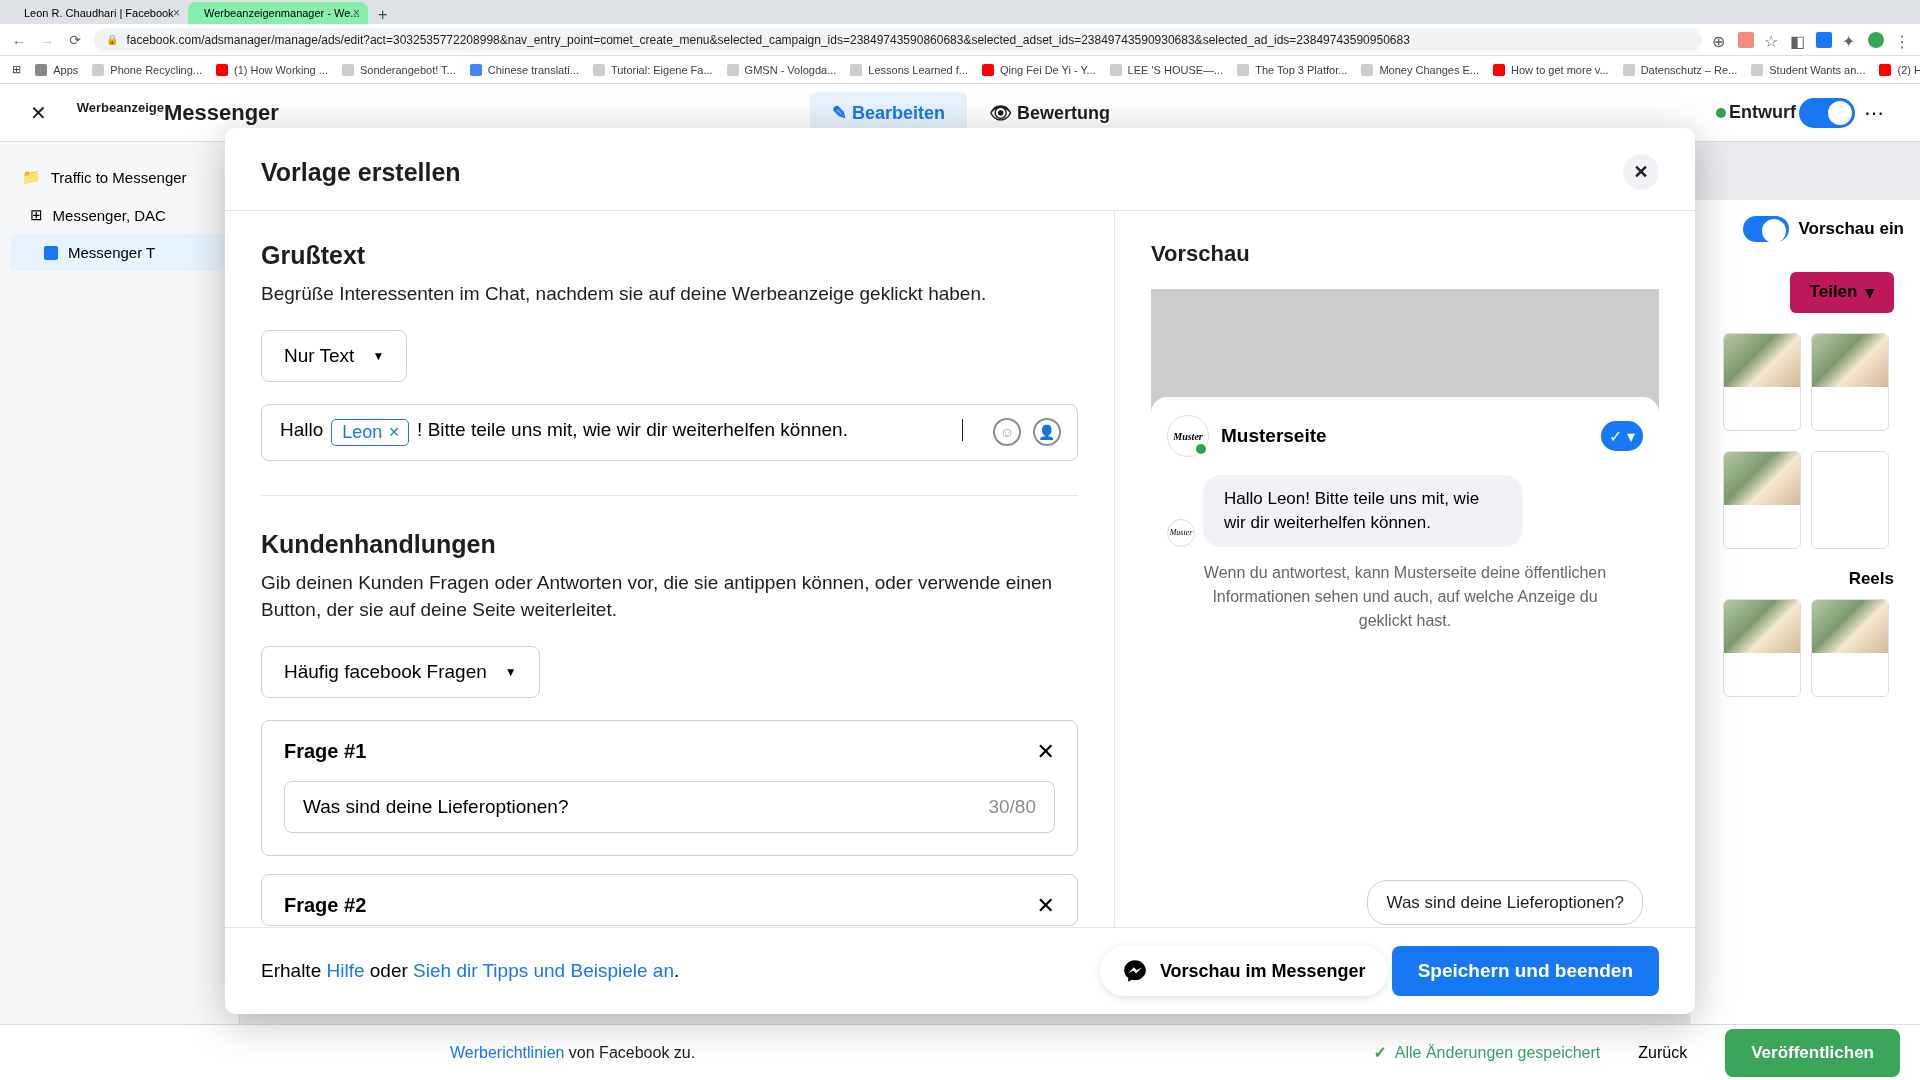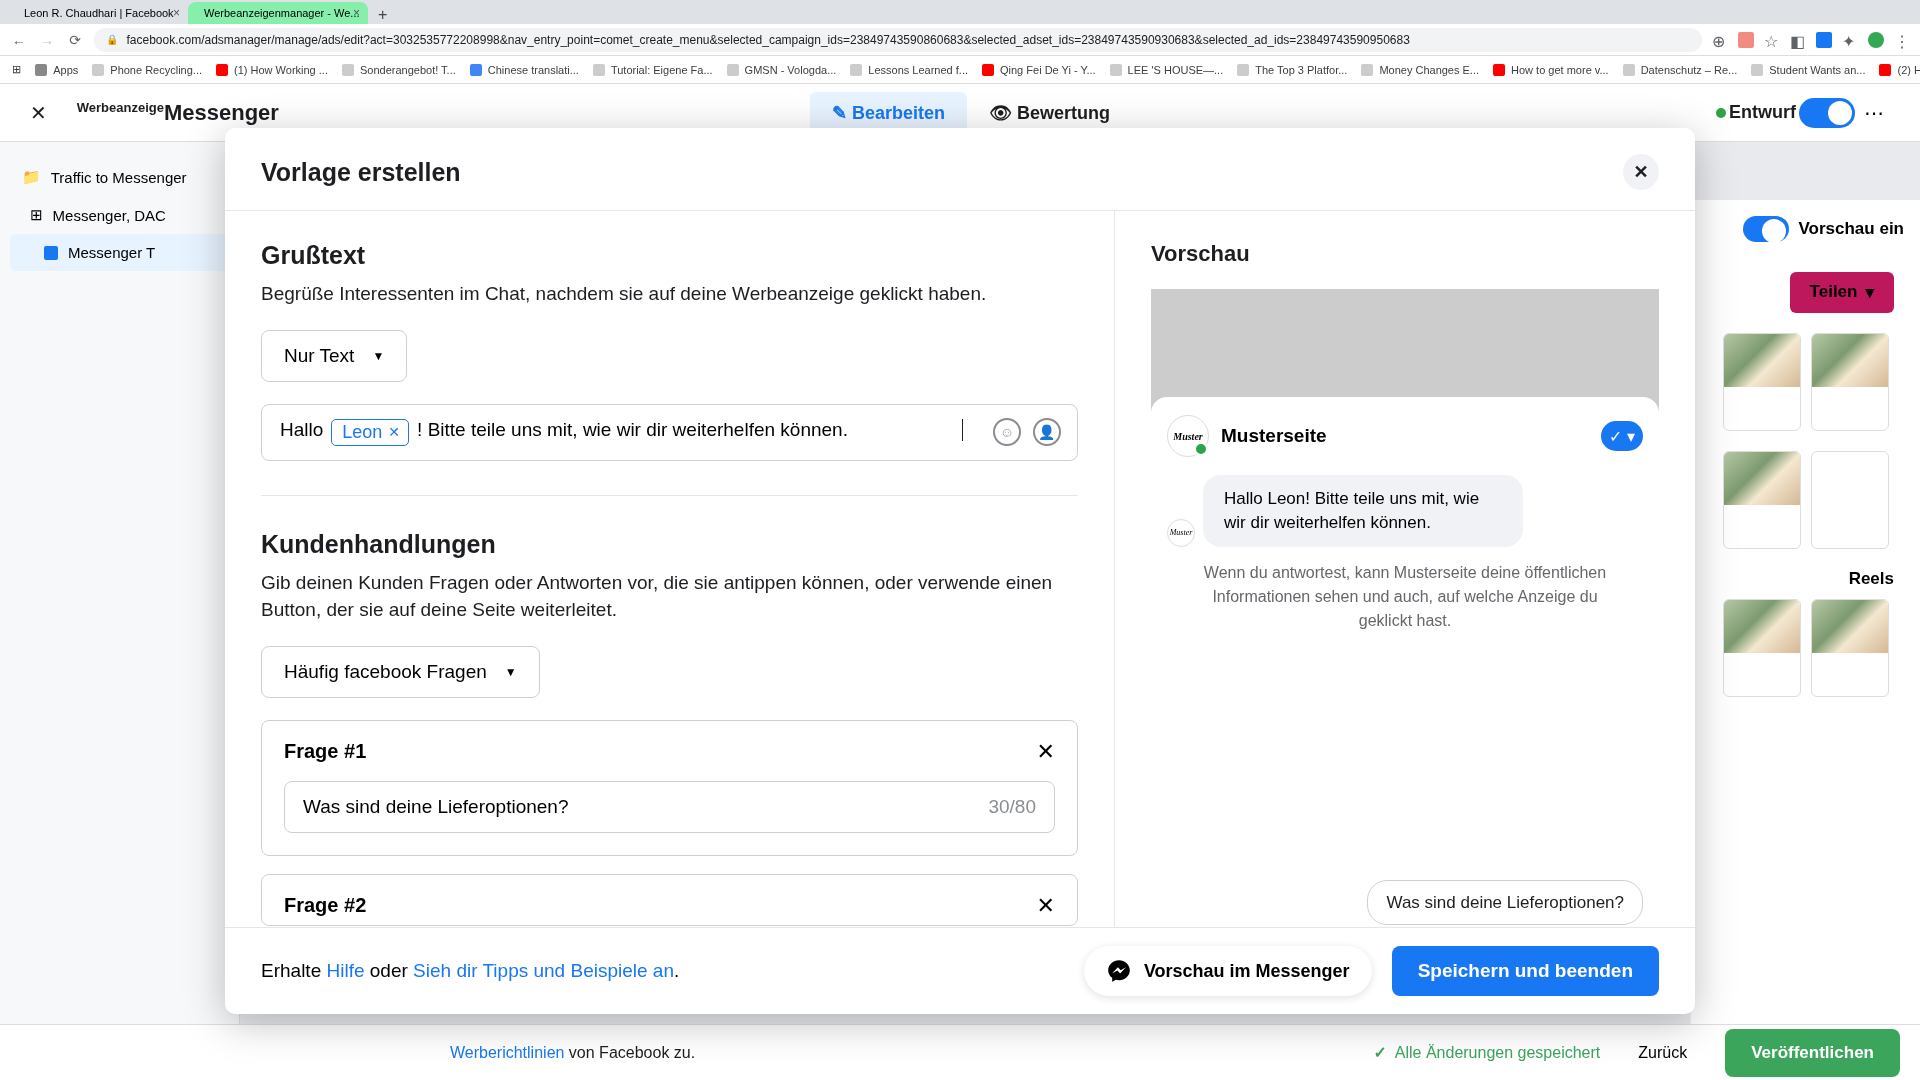--- a/index.html
+++ b/index.html
@@ -109,21 +109,21 @@
     .chat-bubble-row { display: flex; align-items: flex-end; gap: 8px; margin-bottom: 14px; }
     .small-avatar { width: 28px; height: 28px; border: 1px solid #ddd; border-radius: 50%; display: flex; align-items: center; justify-content: center; font-size: 8px; font-style: italic; font-family: cursive; flex-shrink: 0; }
     .chat-bubble { background: #f0f2f5; padding: 12px 21px; border-radius: 18px; font-size: 17px; line-height: 1.4; max-width: 320px; }
     .chat-info { text-align: center; font-size: 16px; color: #65676b; line-height: 1.5; padding: 0 18px; margin-bottom: 30px; }
     .suggestion-row { position: absolute; bottom: 16px; right: 16px; }
     .suggestion-chip { background: #fff; border: 1px solid #ced0d4; padding: 12px 18px; border-radius: 20px; font-size: 17px; color: #1c1e21; }
 
     .modal-footer { border-top: 1px solid #e4e6eb; padding: 18px 36px; display: flex; align-items: center; justify-content: space-between; }
     .footer-text { font-size: 19px; }
     .footer-text a { color: #1877f2; text-decoration: none; }
-    .footer-right { display: flex; align-items: center; gap: 20px; }
+    .footer-right { display: flex; align-items: center; gap: 4px; }
     .preview-chip { display: flex; align-items: center; gap: 12px; background: #fff; padding: 12px 22px; border-radius: 26px; box-shadow: 0 2px 8px rgba(0,0,0,.12); font-size: 18px; font-weight: 600; }
     .msgr-icon { width: 26px; height: 26px; }
     .save-btn { background: #1877f2; color: #fff; font-weight: 700; font-size: 19px; padding: 14px 26px; border-radius: 8px; }
 
     .green-dot { width: 10px; height: 10px; background: #31a24c; border-radius: 50%; display: inline-block; }
     .check::before { content: "✓"; color: #3ba55c; font-weight: 700; }
   </style>
 </head>
 <body>
 

